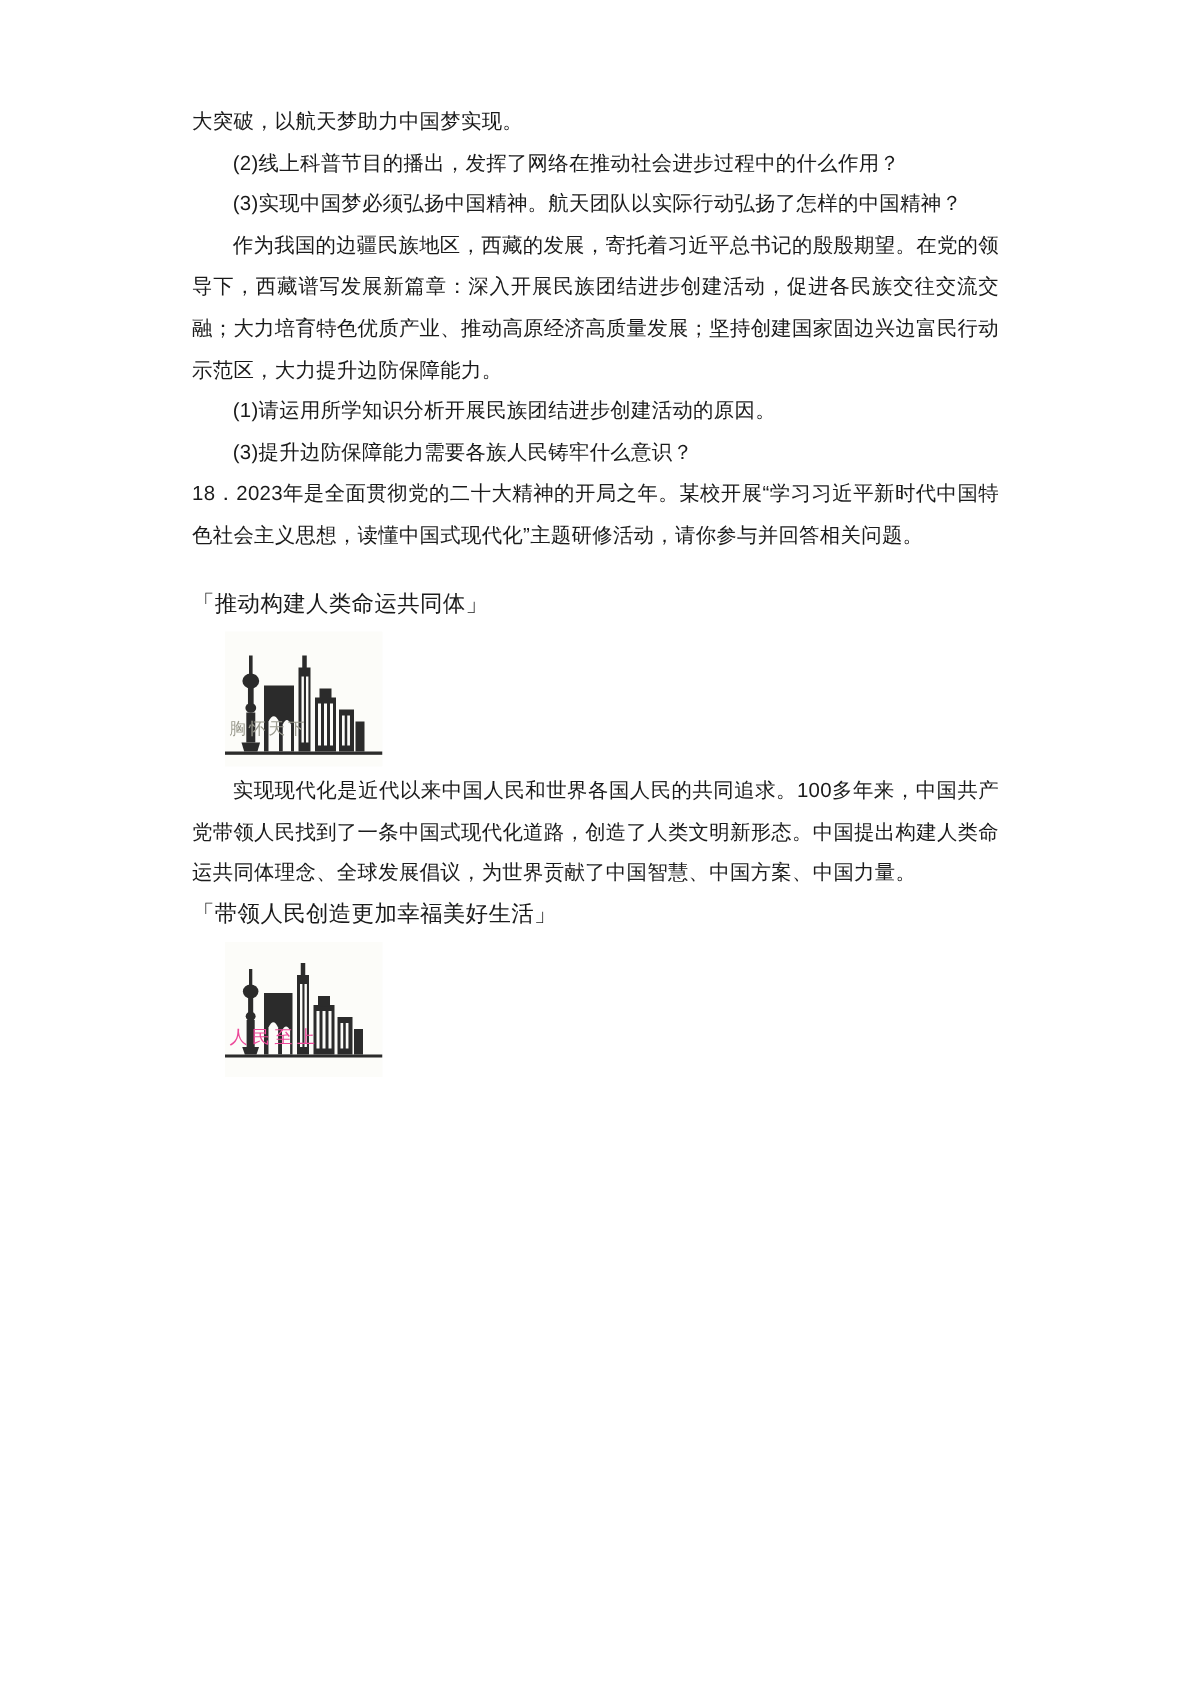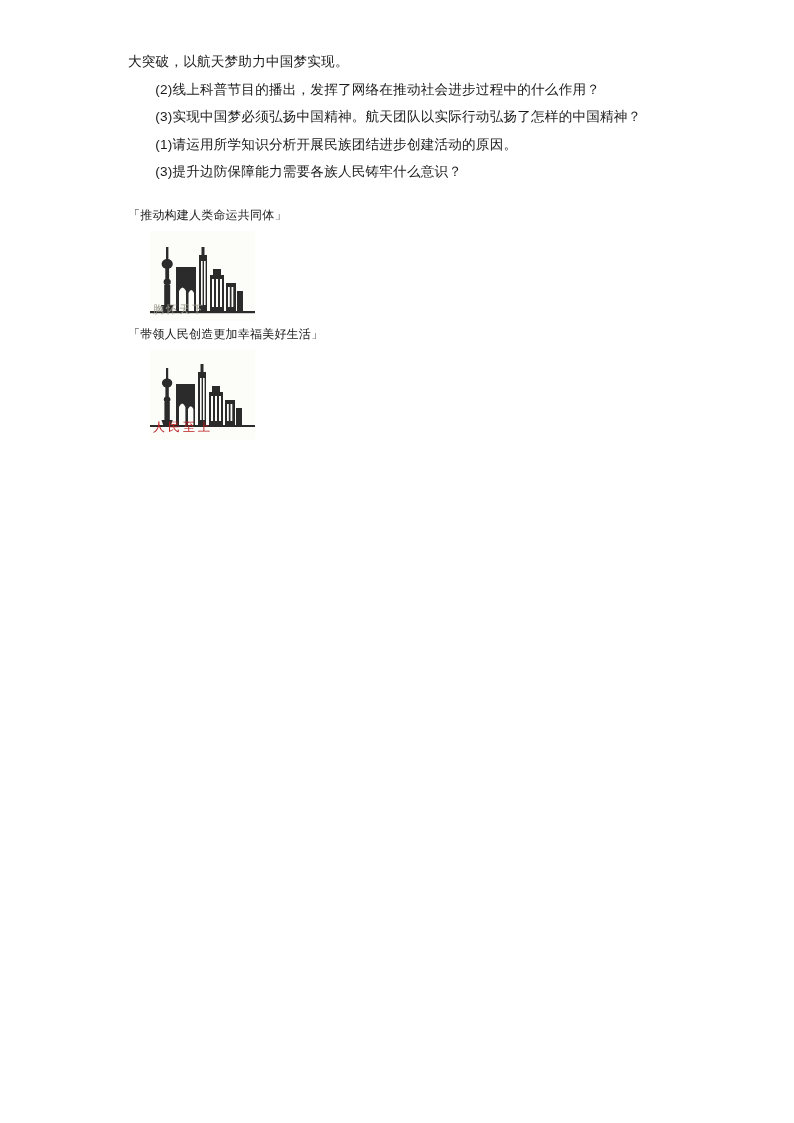--- a/index.html
+++ b/index.html
@@ -12,80 +12,82 @@
     height: 1123px;
     font-family: "Liberation Sans", sans-serif;
     color: #1a1a1a;
     overflow: hidden;
   }
   .page {
     position: relative;
     width: 794px;
     height: 1123px;
     box-sizing: border-box;
-    padding: 48px 128px 0 128px;
+    padding: 67px 128px 0 128px;
   }
   .para {
     font-size: 13.6px;
     line-height: 2.03;
     letter-spacing: 0.2px;
     margin: 0;
     text-align: justify;
     text-justify: inter-ideograph;
   }
   .indent {
     text-indent: 2em;
   }
   .spacer-md { height: 18px; }
   .bracket-line {
-    font-size: 12px;
+    font-size: 15px;
     line-height: 1.9;
     margin: 0;
     letter-spacing: 0.2px;
   }
   .figure {
     margin: 4px 0 2px 22px;
     width: 105px;
     height: 90px;
     position: relative;
   }
   .fig-inner {
     position: absolute;
     inset: 0;
     background: #fdfdfb;
   }
   .fig-caption-cn {
     position: absolute;
-    bottom: 4px;
+    bottom: 18px;
     left: 3px;
     font-size: 11px;
     color: #9a9a8e;
     letter-spacing: 2px;
     font-family: "Liberation Serif", serif;
   }
   .fig-caption-cn.dark {
-    color: #b91c1c;
+    color: #ec4899;
     font-size: 12px;
     letter-spacing: 3px;
   }
   svg { display: block; }
 </style>
 </head>
 <body>
 
 <div class="page">
 
   <p class="para">大突破，以航天梦助力中国梦实现。</p>
 
   <p class="para indent">(2)线上科普节目的播出，发挥了网络在推动社会进步过程中的什么作用？</p>
   <p class="para indent">(3)实现中国梦必须弘扬中国精神。航天团队以实际行动弘扬了怎样的中国精神？</p>
 
+  <p class="para indent">作为我国的边疆民族地区，西藏的发展，寄托着习近平总书记的殷殷期望。在党的领导下，西藏谱写发展新篇章：深入开展民族团结进步创建活动，促进各民族交往交流交融；大力培育特色优质产业、推动高原经济高质量发展；坚持创建国家固边兴边富民行动示范区，大力提升边防保障能力。</p>
   <p class="para indent">(1)请运用所学知识分析开展民族团结进步创建活动的原因。</p>
   <p class="para indent">(3)提升边防保障能力需要各族人民铸牢什么意识？</p>
 
+  <p class="para">18．2023年是全面贯彻党的二十大精神的开局之年。某校开展“学习习近平新时代中国特色社会主义思想，读懂中国式现代化”主题研修活动，请你参与并回答相关问题。</p>
 
   <div class="spacer-md"></div>
 
   <p class="bracket-line">「推动构建人类命运共同体」</p>
 
   <div class="figure">
     <div class="fig-inner">
       <svg width="105" height="90" viewBox="0 0 105 90">
         <rect x="0" y="0" width="105" height="90" fill="#fcfcf9"></rect>
 
@@ -132,20 +134,21 @@
         <g fill="#fcfcf9">
           <rect x="78" y="56" width="1.8" height="20"></rect>
           <rect x="81.5" y="56" width="1.8" height="20"></rect>
         </g>
         <rect x="0" y="80" width="105" height="2.2" fill="#2b2b2b"></rect>
       </svg>
     </div>
     <div class="fig-caption-cn">胸怀天下</div>
   </div>
 
+  <p class="para indent">实现现代化是近代以来中国人民和世界各国人民的共同追求。100多年来，中国共产党带领人民找到了一条中国式现代化道路，创造了人类文明新形态。中国提出构建人类命运共同体理念、全球发展倡议，为世界贡献了中国智慧、中国方案、中国力量。</p>
 
   <p class="bracket-line">「带领人民创造更加幸福美好生活」</p>
 
   <div class="figure">
     <div class="fig-inner">
       <svg width="105" height="90" viewBox="0 0 105 90">
         <rect x="0" y="0" width="105" height="90" fill="#fcfcf9"></rect>
         <g fill="#2b2b2b">
           <rect x="16" y="18" width="2.2" height="14"></rect>
           <ellipse cx="17.1" cy="33" rx="5.2" ry="4.6"></ellipse>

